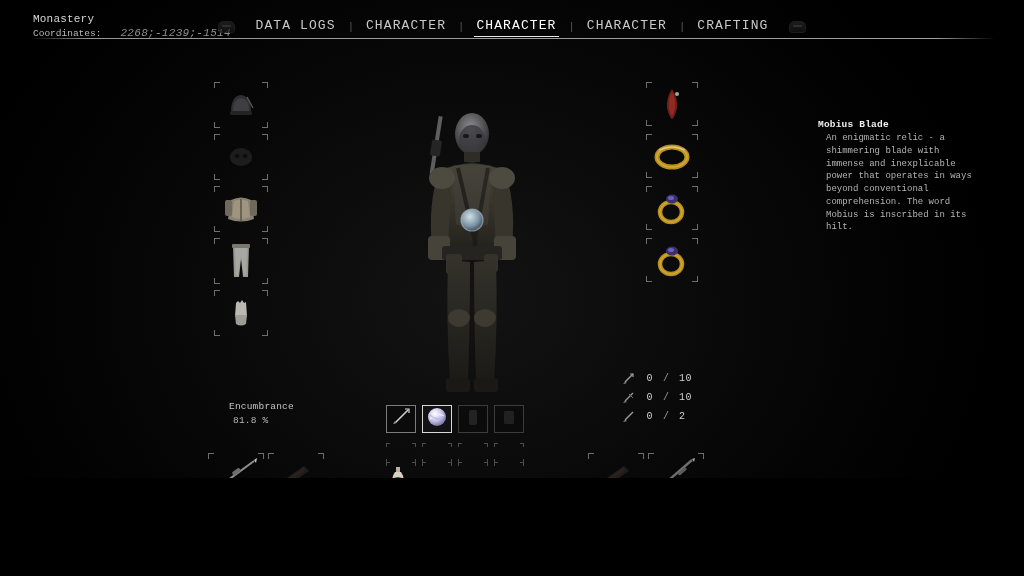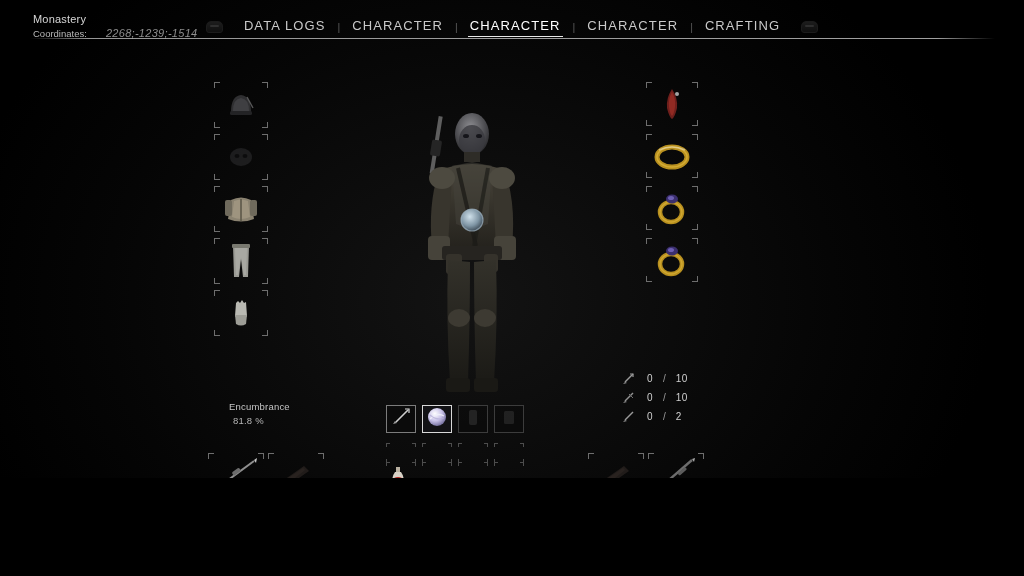--- a/index.html
+++ b/index.html
@@ -10,20 +10,21 @@
     font-family: "Liberation Sans", sans-serif;
     color: #cfcfcf;
   }
   #screen {
     position: relative;
     width: 1024px; height: 478px;
     background:
       radial-gradient(ellipse 520px 420px at 470px 300px, #131313 0%, #0a0a0a 45%, #050505 70%, #000 100%),
       #000;
     overflow: hidden;
+    font-family: Liberation Mono, monospace;
   }
 
   
   #header { position: absolute; left: 0; top: 0; width: 1024px; height: 40px; }
   #loc-block { position: absolute; left: 33px; top: 13px; line-height: 1.15; }
   #loc-name { font-size: 11px; color: #d6d6d6; letter-spacing: .2px; }
   #loc-row { display: flex; align-items: baseline; gap: 7px; margin-top: 1px; }
   #loc-label { font-size: 9.5px; color: #b9b9b9; }
   #loc-coords { font-size: 11px; color: #8e8e8e; font-style: italic; letter-spacing: .3px; margin-left: 12px; }
 
@@ -586,20 +587,24 @@
     <span class="art">
       <svg width="48" height="36" viewBox="0 0 48 36">
         <path d="M40 4 L10 30" stroke="#6d6d6d" stroke-width="2.4"></path>
         <path d="M40 3 L43 2 L42 6 Z" fill="#a8a8a8"></path>
         <rect x="25" y="14" width="10" height="3" rx="1.2" fill="#5c5c5c" transform="rotate(-41 30 15)"></rect>
         <circle cx="11" cy="29" r="2" fill="#8c8c8c"></circle>
       </svg>
     </span>
   </div>
 
+  <div id="info">
+    <div id="info-title">Mobius Blade</div>
+    <div id="info-desc">An enigmatic relic - a shimmering blade with immense and inexplicable power that operates in ways beyond conventional comprehension. The word Mobius is inscribed in its hilt.</div>
+  </div>
 
   <div id="footer-rule"></div>
   <div id="exit-group">
     <span id="exit-label">Exit</span>
     <span id="exit-key"></span>
   </div>
 
 </div>
 
 </body></html>

